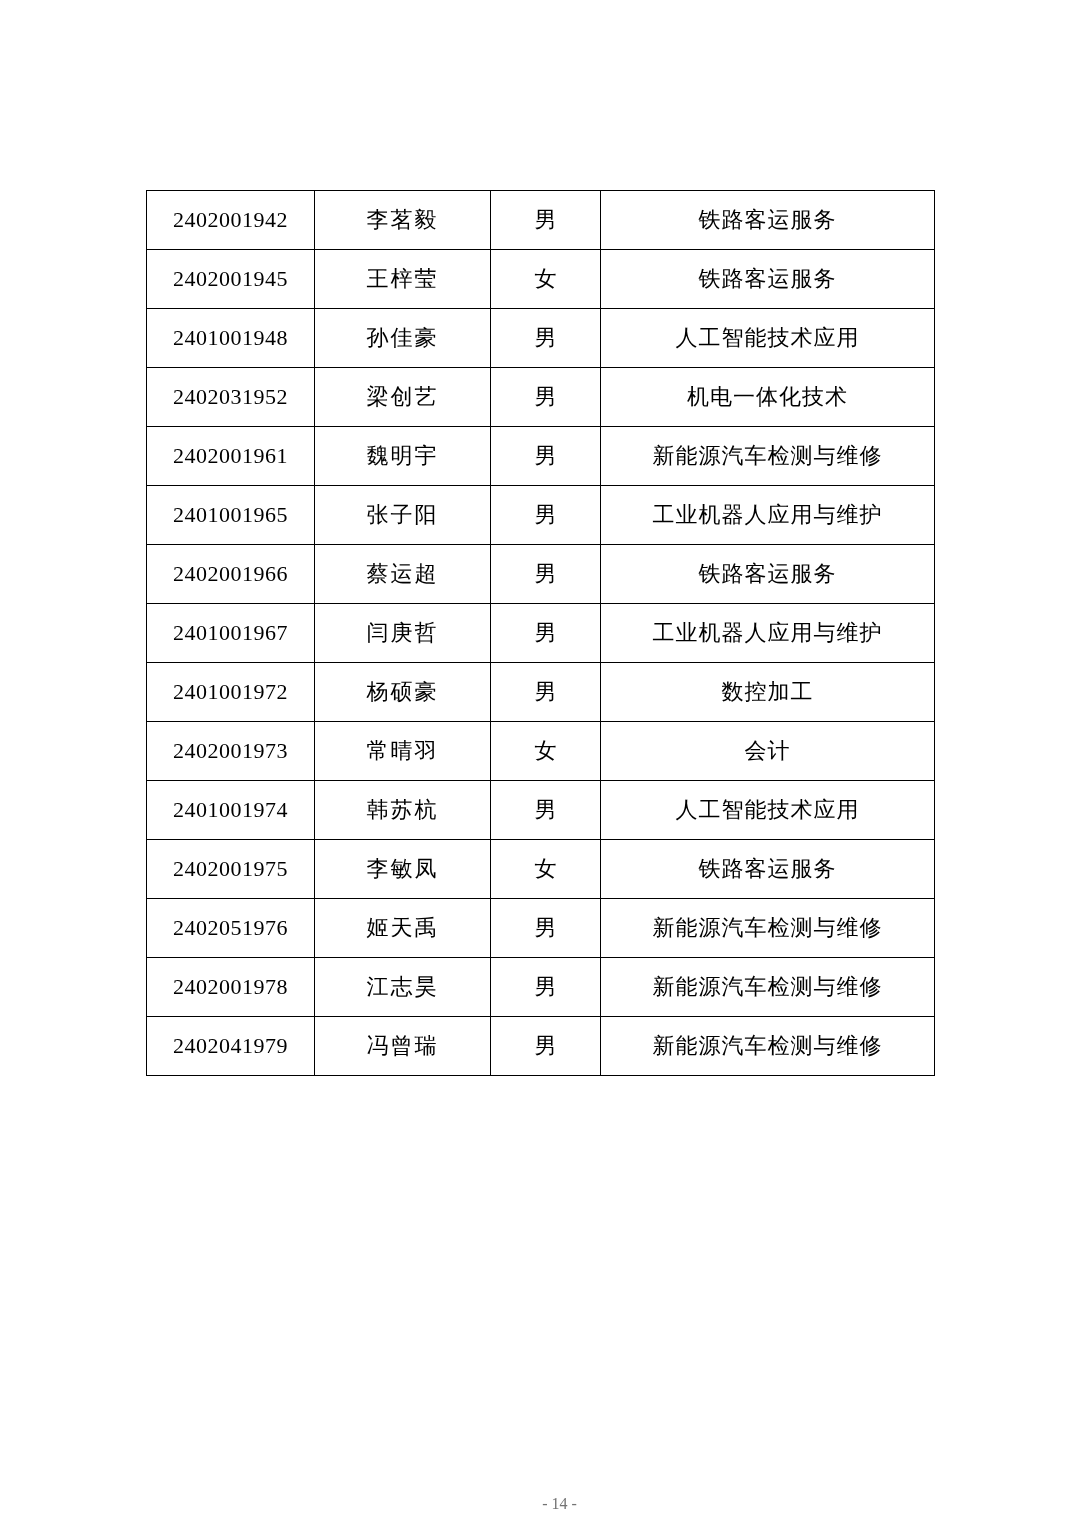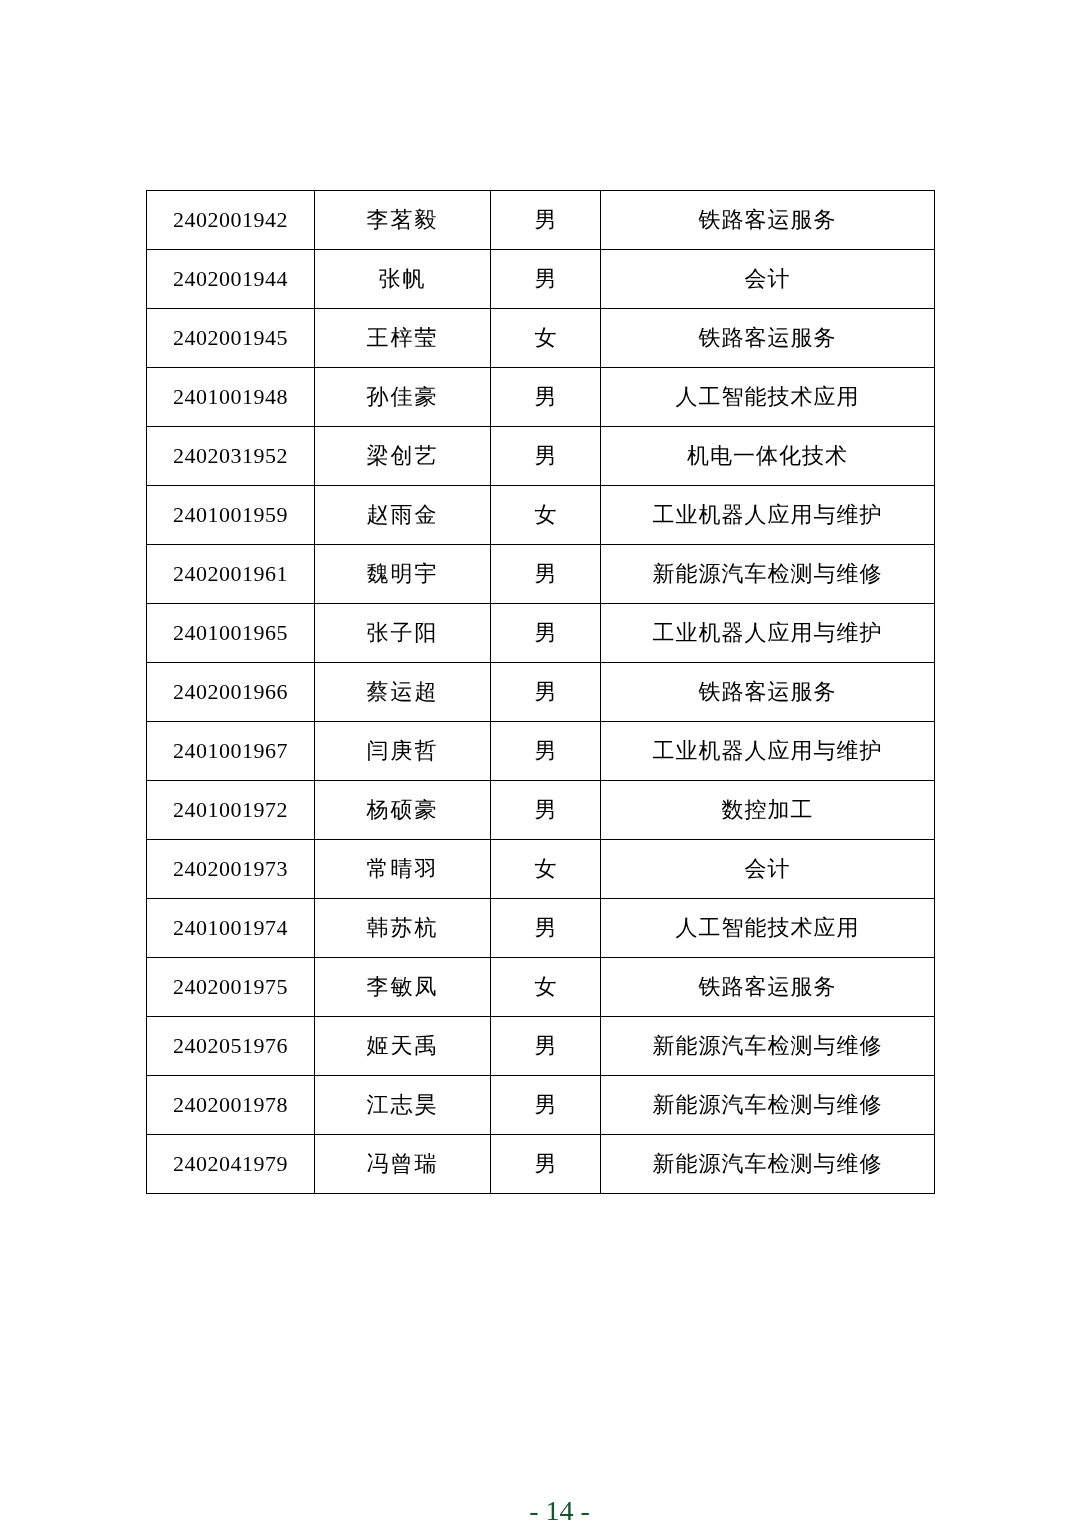--- a/index.html
+++ b/index.html
@@ -52,23 +52,23 @@
   .cell-name { letter-spacing: 2px; margin-top: 7px; }
   .cell-gender { letter-spacing: 0px; }
   .cell-major { letter-spacing: 1px; }
 
   .footer {
     position: absolute;
     left: 0;
     right: 0;
     top: 1495px;
     text-align: center;
-    font-size: 28px;
+    font-size: 16px;
     font-family: "Liberation Serif", "DejaVu Serif", serif;
-    color: #14532d;
+    color: #737373;
     margin-left: 39px;
   }
 </style>
 </head>
 <body>
 
 <div class="page">
 
   <div class="table-wrap">
     <table class="roster">
@@ -79,48 +79,36 @@
         <col class="c-major">
       </colgroup>
       <tbody id="roster-body">
           <tr>
             <td class="cell-id">2402001942</td>
             <td class="cell-name">李茗毅</td>
             <td class="cell-gender">男</td>
             <td class="cell-major">铁路客运服务</td>
           </tr>
           <tr>
-            <td class="cell-id">2402001944</td>
-            <td class="cell-name">张帆</td>
-            <td class="cell-gender">男</td>
-            <td class="cell-major">会计</td>
-          </tr>
-          <tr>
             <td class="cell-id">2402001945</td>
             <td class="cell-name">王梓莹</td>
             <td class="cell-gender">女</td>
             <td class="cell-major">铁路客运服务</td>
           </tr>
           <tr>
             <td class="cell-id">2401001948</td>
             <td class="cell-name">孙佳豪</td>
             <td class="cell-gender">男</td>
             <td class="cell-major">人工智能技术应用</td>
           </tr>
           <tr>
             <td class="cell-id">2402031952</td>
             <td class="cell-name">梁创艺</td>
             <td class="cell-gender">男</td>
             <td class="cell-major">机电一体化技术</td>
-          </tr>
-          <tr>
-            <td class="cell-id">2401001959</td>
-            <td class="cell-name">赵雨金</td>
-            <td class="cell-gender">女</td>
-            <td class="cell-major">工业机器人应用与维护</td>
           </tr>
           <tr>
             <td class="cell-id">2402001961</td>
             <td class="cell-name">魏明宇</td>
             <td class="cell-gender">男</td>
             <td class="cell-major">新能源汽车检测与维修</td>
           </tr>
           <tr>
             <td class="cell-id">2401001965</td>
             <td class="cell-name">张子阳</td>

